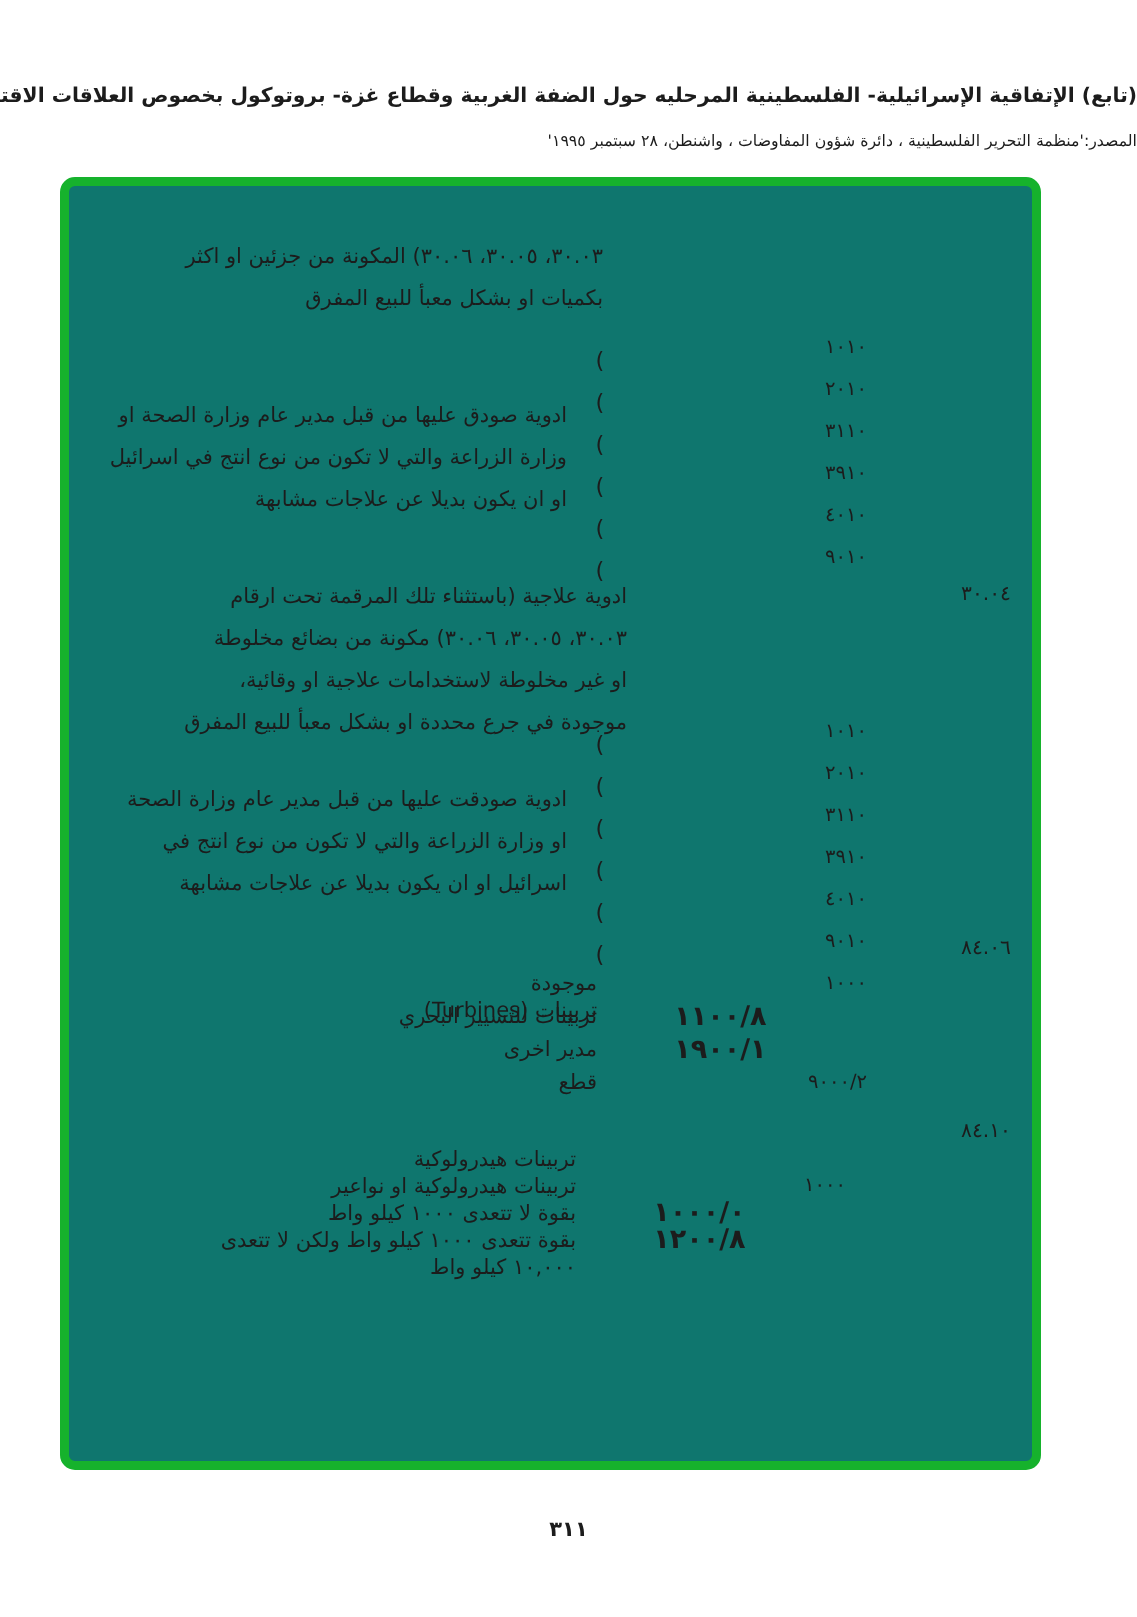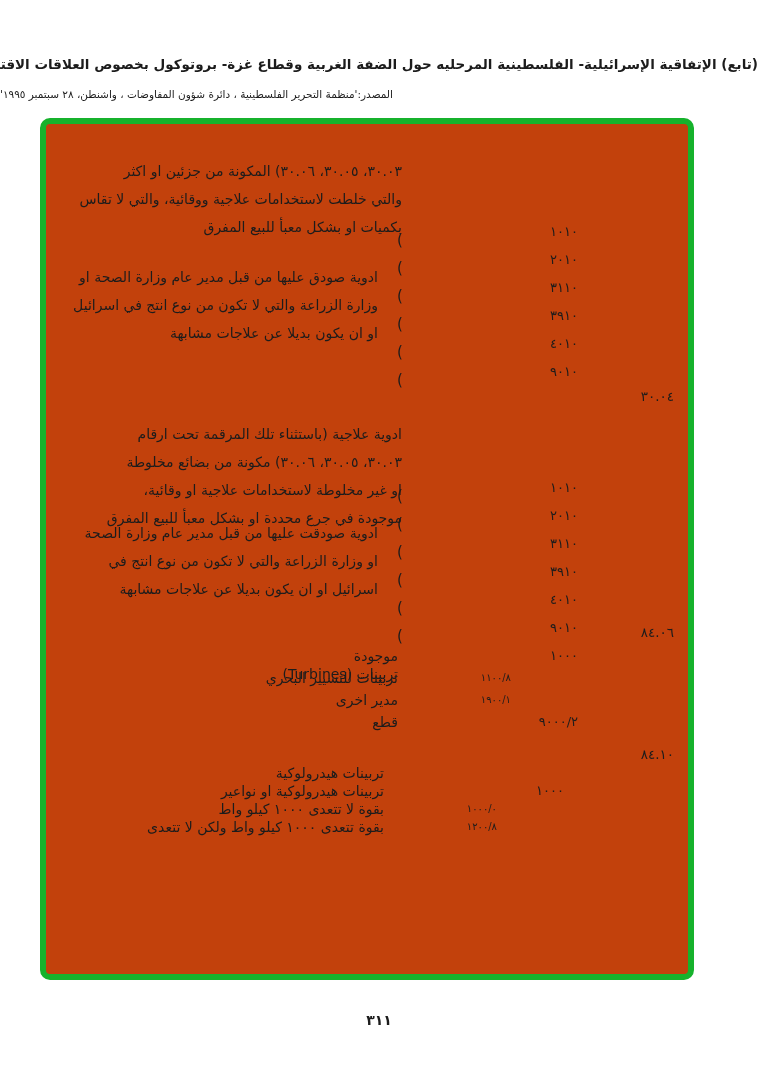--- a/index.html
+++ b/index.html
@@ -9,59 +9,58 @@
     background: #ffffff; color: #1c1c1c; overflow: hidden;
     font-family: "DejaVu Sans", sans-serif;
   }
   .doc-title {
     position: absolute; top: 56px; left: 0; width: 758px;
     text-align: center; font-weight: bold; font-size: 13.5px;
     direction: rtl; white-space: nowrap;
   }
   .doc-source {
     position: absolute; top: 88px; left: 0; width: 758px;
-    text-align: left; font-size: 10.5px;
+    text-align: right; font-size: 10.5px;
     direction: rtl; white-space: nowrap;
   }
   .green-box {
     position: absolute; left: 40px; top: 118px;
     width: 654px; height: 862px;
     border: 6px solid #16b22c; border-radius: 10px;
-    background: #c2410c;
+    background: #0f766e;
   }
   .blk { position: absolute; direction: rtl; text-align: right; white-space: nowrap; font-size: 14px; }
   .blk.lh28 > div { height: 28px; line-height: 28px; }
   .codes { position: absolute; direction: rtl; text-align: right; white-space: nowrap; font-size: 13px; }
   .codes > div { height: 28px; line-height: 28px; }
   .parens { position: absolute; direction: ltr; font-size: 15px; }
   .parens > div { height: 28px; line-height: 28px; }
   .sec-code { position: absolute; direction: rtl; font-size: 13.5px; white-space: nowrap; }
   .crow { position: absolute; left: 0; right: 0; height: 22px; line-height: 22px; }
   .drow { position: absolute; left: 0; right: 14px; height: 18px; line-height: 18px; }
   .row-label { position: absolute; right: 290px; direction: rtl; white-space: nowrap; font-size: 14px; }
   .code-inner { position: absolute; right: 110px; direction: rtl; white-space: nowrap; font-size: 13px; }
-  .code-outer { position: absolute; right: 177px; direction: rtl; white-space: nowrap; font-size: 10px; }
+  .code-outer { position: absolute; right: 177px; direction: rtl; white-space: nowrap; font-size: 18px; font-weight: bold; }
   .page-num {
     position: absolute; top: 1012px; left: 0; width: 758px;
     text-align: center; font-weight: bold; font-size: 14px; direction: rtl;
   }
 </style>
 </head>
 <body>
 
 <div class="page">
 
   <div class="doc-title">(تابع) الإتفاقية الإسرائيلية- الفلسطينية المرحليه حول الضفة الغربية وقطاع غزة- بروتوكول بخصوص العلاقات الاقتصادية</div>
   <div class="doc-source">المصدر:'منظمة التحرير الفلسطينية ، دائرة شؤون المفاوضات ، واشنطن، ٢٨ سبتمبر ١٩٩٥'</div>
 
   <div class="green-box">
 
     <div class="blk lh28" style="top:33px; right:286px;">
       <div>٣٠.٠٣، ٣٠.٠٥، ٣٠.٠٦) المكونة من جزئين او اكثر</div>
-      <div>والتي خلطت لاستخدامات علاجية ووقائية، والتي لا تقاس</div>
       <div>بكميات او بشكل معبأ للبيع المفرق</div>
     </div>
 
     <div class="codes" style="top:94px; right:110px;">
       <div>١٠١٠</div>
       <div>٢٠١٠</div>
       <div>٣١١٠</div>
       <div>٣٩١٠</div>
       <div>٤٠١٠</div>
       <div>٩٠١٠</div>
@@ -77,21 +76,21 @@
     </div>
 
     <div class="blk lh28" style="top:139px; right:310px;">
       <div>ادوية صودق عليها من قبل مدير عام وزارة الصحة او</div>
       <div>وزارة الزراعة والتي لا تكون من نوع انتج في اسرائيل</div>
       <div>او ان يكون بديلا عن علاجات مشابهة</div>
     </div>
 
     <div class="sec-code" style="top:264px; right:14px;">٣٠.٠٤</div>
 
-    <div class="blk lh28" style="top:260px; right:286px;margin-top:36px;">
+    <div class="blk lh28" style="top:260px; right:270px;">
       <div>ادوية علاجية (باستثناء تلك المرقمة تحت ارقام</div>
       <div>٣٠.٠٣، ٣٠.٠٥، ٣٠.٠٦) مكونة من بضائع مخلوطة</div>
       <div>او غير مخلوطة لاستخدامات علاجية او وقائية،</div>
       <div>موجودة في جرع محددة او بشكل معبأ للبيع المفرق</div>
     </div>
 
     <div class="codes" style="top:350px; right:110px;">
       <div>١٠١٠</div>
       <div>٢٠١٠</div>
       <div>٣١١٠</div>
@@ -147,18 +146,21 @@
       <span class="code-inner">١٠٠٠</span>
     </div>
     <div class="drow" style="top:676px;">
       <span class="row-label">بقوة لا تتعدى ١٠٠٠ كيلو واط</span>
       <span class="code-outer">١٠٠٠/٠</span>
     </div>
     <div class="drow" style="top:694px;">
       <span class="row-label">بقوة تتعدى ١٠٠٠ كيلو واط ولكن لا تتعدى</span>
       <span class="code-outer">١٢٠٠/٨</span>
     </div>
+    <div class="drow" style="top:712px;">
+      <span class="row-label">١٠,٠٠٠ كيلو واط</span>
+    </div>
 
   </div>
 
   <div class="page-num">٣١١</div>
 
 </div>
 
 </body></html>

